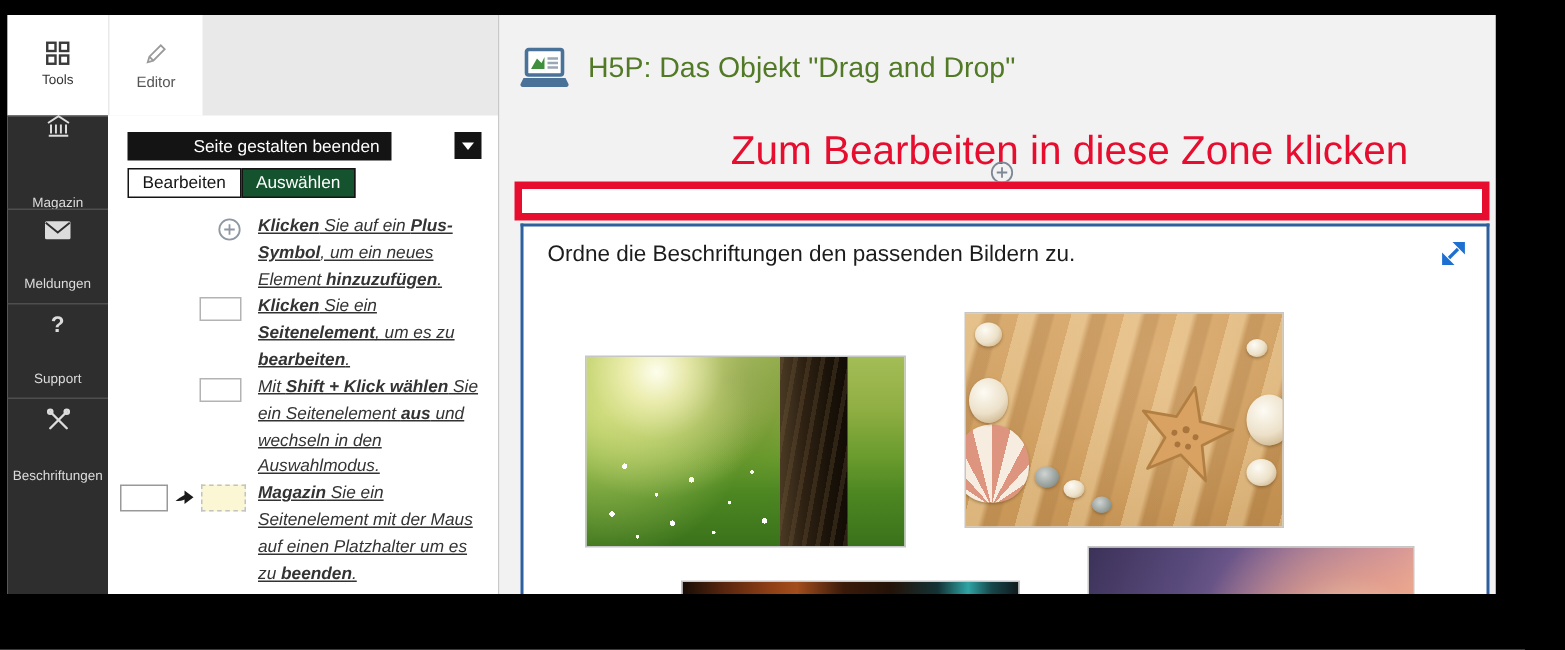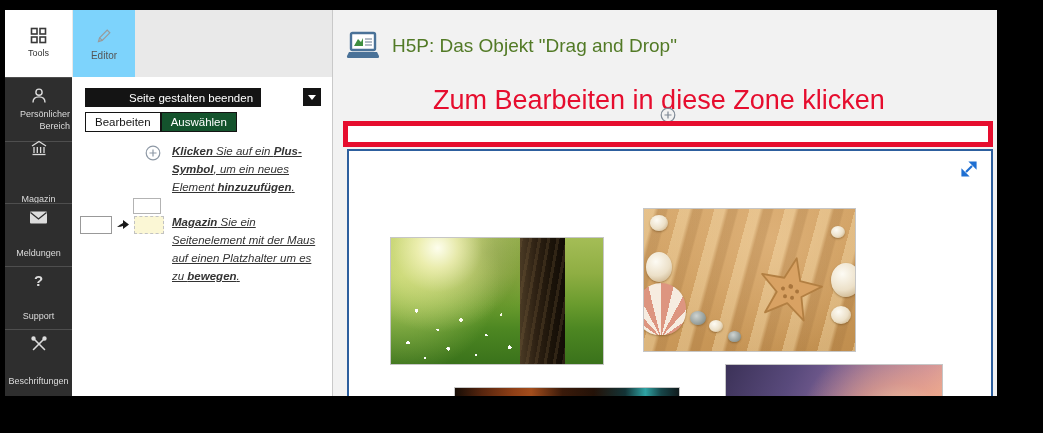--- a/index.html
+++ b/index.html
@@ -5,30 +5,30 @@
   * { margin:0; padding:0; box-sizing:border-box; }
   html,body { width:1043px; height:433px; background:#000; overflow:hidden;
               font-family:"Liberation Sans", sans-serif; }
 
   .app { position:absolute; left:5px; top:10px; width:992px; height:386px; background:#fff; }
 
   
   .rail { position:absolute; left:0; top:0; width:67px; height:386px; background:#2e2e2e; }
   .rail-item { position:relative; width:100%; display:flex; flex-direction:column; align-items:center;
                justify-content:center; gap:4px; color:#dcdcdc; cursor:pointer; border-top:1px solid #4e4e4e; }
-  .rail-item .lbl { font-size:9px; line-height:1.25; text-align:right; padding:0 2px; }
+  .rail-item .lbl { font-size:9px; line-height:1.25; text-align:left; padding:0 2px; }
   .rail-item.active { background:#fff; color:#333; border-top:none; }
   .rail-item.active .lbl { color:#333; }
   .ri-h67{height:67px;} .ri-h64{height:64px;} .ri-h62{height:62px;gap:37px;} .ri-h63{height:63px;gap:23px;}
   .qglyph { font-size:15px; color:#dcdcdc; font-weight:bold; line-height:1; }
 
   
   .panel { position:absolute; left:67px; top:0; width:261px; height:386px; background:#fff; border-right:1px solid #c9c9c9; }
   .panel-head { position:absolute; left:0; top:0; width:100%; height:67px; background:#e9e9e9; }
-  .editor-tab { position:absolute; left:1px; top:0; width:62px; height:67px; background:#7dd3fc;
+  .editor-tab { position:absolute; left:1px; top:0; width:62px; height:67px; background:#ffffff;
                 display:flex; flex-direction:column; align-items:center; justify-content:center; gap:5px;
                 color:#555; font-size:10px; cursor:pointer; }
   .btn-black { position:absolute; background:#141414; color:#fff; font-size:11.5px; height:19px;
                display:flex; align-items:center; padding:0 8px; cursor:pointer; border:none; }
   .finish-btn { left:13px; top:78px;padding-left:44px; }
   .caret-btn { left:231px; top:78px; width:18px; height:18px; padding:0; justify-content:center; }
   .caret { width:0; height:0; border-left:4px solid transparent; border-right:4px solid transparent;
            border-top:5px solid #fff; }
   .mode-tabs { position:absolute; left:13px; top:102px; display:flex; }
   .mode-tab { height:20px; font-size:11.5px; display:flex; align-items:center; padding:0 9px; cursor:pointer; }
@@ -42,21 +42,21 @@
   .help-txt { width:148px; font-size:11.5px; font-style:italic; color:#333; line-height:1.55;text-decoration:underline; }
   .help-txt b { font-weight:bold; }
   .box-ico { width:28px; height:16px; border:1px solid #b3b3b3; background:#fff; }
   .box-ico.wide { width:32px; height:18px; border-color:#999; }
   .drop-ico { width:30px; height:18px; border:1px dashed #c2c2c2; background:#fbf7d5; }
 
   
   .main { position:absolute; left:328px; top:0; width:664px; height:386px; background:#f2f2f2; }
   .h5p-head { position:absolute; left:13px; top:21px; display:flex; align-items:center; gap:12px; }
   .h5p-title { font-size:19px; color:var(--title_green,#527a26); }
-  .annotation { position:absolute; left:100px; top:75px; width:560px; 
+  .annotation { position:absolute; left:100px; top:75px; width:560px; text-align:center;
                 font-size:27px; color:var(--accent_red,#e60d2e); white-space:nowrap; }
   .plus-float { position:absolute; left:327px; top:97px; width:16px; height:16px; }
   .red-zone { position:absolute; left:10px; top:111px; width:650px; height:26px;
               border:5px solid var(--accent_red,#e60d2e); background:#fff; cursor:pointer; }
   .content { position:absolute; left:14px; top:139px; width:646px; height:247px; background:#fff;
              border:2px solid var(--border_blue,#2d5f9e); border-bottom:none; overflow:hidden; }
   .task { position:absolute; left:16px; top:10px; font-size:15px; color:#1c1c1c; }
   .expand { position:absolute; right:12px; top:8px; width:20px; height:20px; cursor:pointer; }
 
   .img { position:absolute; border:1px solid #c6c6c6; overflow:hidden; }
@@ -116,31 +116,20 @@
             <g fill="none" stroke="#3a3a3a" stroke-width="1.6">
           <rect x="1.5" y="1.5" width="5.5" height="5.5"></rect>
               <rect x="10" y="1.5" width="5.5" height="5.5"></rect>
           <rect x="1.5" y="10" width="5.5" height="5.5"></rect>
               <rect x="10" y="10" width="5.5" height="5.5"></rect>
             </g>
           </svg>
       </span>
       <span class="lbl">Tools</span>
     </div>
-    <div class="rail-item ri-h64">
-      <span>
-        <svg width="18" height="18" viewBox="0 0 18 18">
-            <g fill="none" stroke="#dcdcdc" stroke-width="1.4">
-          <circle cx="9" cy="5.2" r="3.1"></circle>
-              <path d="M3 15.5 c0-4 2.8-5.6 6-5.6 s6 1.6 6 5.6"></path>
-            </g>
-          </svg>
-      </span>
-      <span class="lbl">Persönlicher Bereich</span>
-    </div>
     <div class="rail-item ri-h62">
       <span>
         <svg width="18" height="18" viewBox="0 0 18 18">
             <g fill="none" stroke="#dcdcdc" stroke-width="1.3">
           <path d="M2 7 L9 2.5 L16 7"></path>
               <path d="M4 8 v6 M7.3 8 v6 M10.6 8 v6 M14 8 v6"></path>
               <path d="M2.5 15.5 h13"></path>
             </g>
           </svg>
       </span>
@@ -210,32 +199,39 @@
                 </g>
               </svg>
           </span>
         </div>
         <div class="help-txt"><b>Klicken</b> Sie auf ein <b>Plus-Symbol</b>, um ein neues Element <b>hinzuzufügen</b>.</div>
       </div>
       <div class="help-row">
         <div class="help-ico">
             <span class="box-ico"></span>
           </div>
+        <div class="help-txt"><b>Klicken</b> Sie ein <b>Seitenelement</b>, um es zu <b>bearbeiten</b>.</div>
+      </div>
+      <div class="help-row">
+        <div class="help-ico">
+            <span class="box-ico"></span>
+          </div>
+        <div class="help-txt">Mit <b>Shift + Klick wählen</b> Sie ein Seitenelement <b>aus</b> und wechseln in den Auswahlmodus.</div>
       </div>
       <div class="help-row">
         <div class="help-ico" style="width:100px; padding-right:8px;">
           <span class="box-ico wide"></span>
           <span style="margin-top:3px;">
             <svg width="14" height="12" viewBox="0 0 14 12">
                 <path d="M1 8 Q5 8 7 7 L7 10 L13 5.5 L7 1 L7 4 Q4 5.5 1 8 Z" fill="#1a1a1a"></path>
               </svg>
           </span>
           <span class="drop-ico"></span>
         </div>
-        <div class="help-txt"><b>Magazin</b> Sie ein Seitenelement mit der Maus auf einen Platzhalter um es zu <b>bewegen</b>.</div>
+        <div class="help-txt"><b>Magazin</b> Sie ein Seitenelement mit der Maus auf einen Platzhalter um es zu <b>beenden</b>.</div>
       </div>
     </div>
   </section>
 
   <section class="main">
     <div class="h5p-head">
       <span>
         <svg width="34" height="29" viewBox="0 0 34 29">
           <rect x="5" y="2" width="24" height="17" rx="1.5" fill="#fff" stroke="#4a7298" stroke-width="2.4"></rect>
           <path d="M8 15 L12 8 L15 11 L17 7 L17 15 Z" fill="#3f8f3f"></path>
@@ -253,20 +249,21 @@
           <g fill="none" stroke="#7d8894" stroke-width="1.2">
         <circle cx="8" cy="8" r="6.8"></circle>
             <path d="M8 4.5 v7 M4.5 8 h7"></path>
           </g>
         </svg>
     </span>
 
     <div class="red-zone"></div>
 
     <div class="content">
+      <div class="task">Ordne die Beschriftungen den passenden Bildern zu.</div>
       <span class="expand">
         <svg width="20" height="20" viewBox="0 0 20 20">
             <g stroke="#1e6fd2" stroke-width="2.2" fill="#1e6fd2">
           <path d="M7 13 L13 7" fill="none"></path>
           <path d="M12 3.5 h4.5 v4.5 Z"></path>
               <path d="M3.5 12 v4.5 h4.5 Z"></path>
             </g>
           </svg>
       </span>
 

